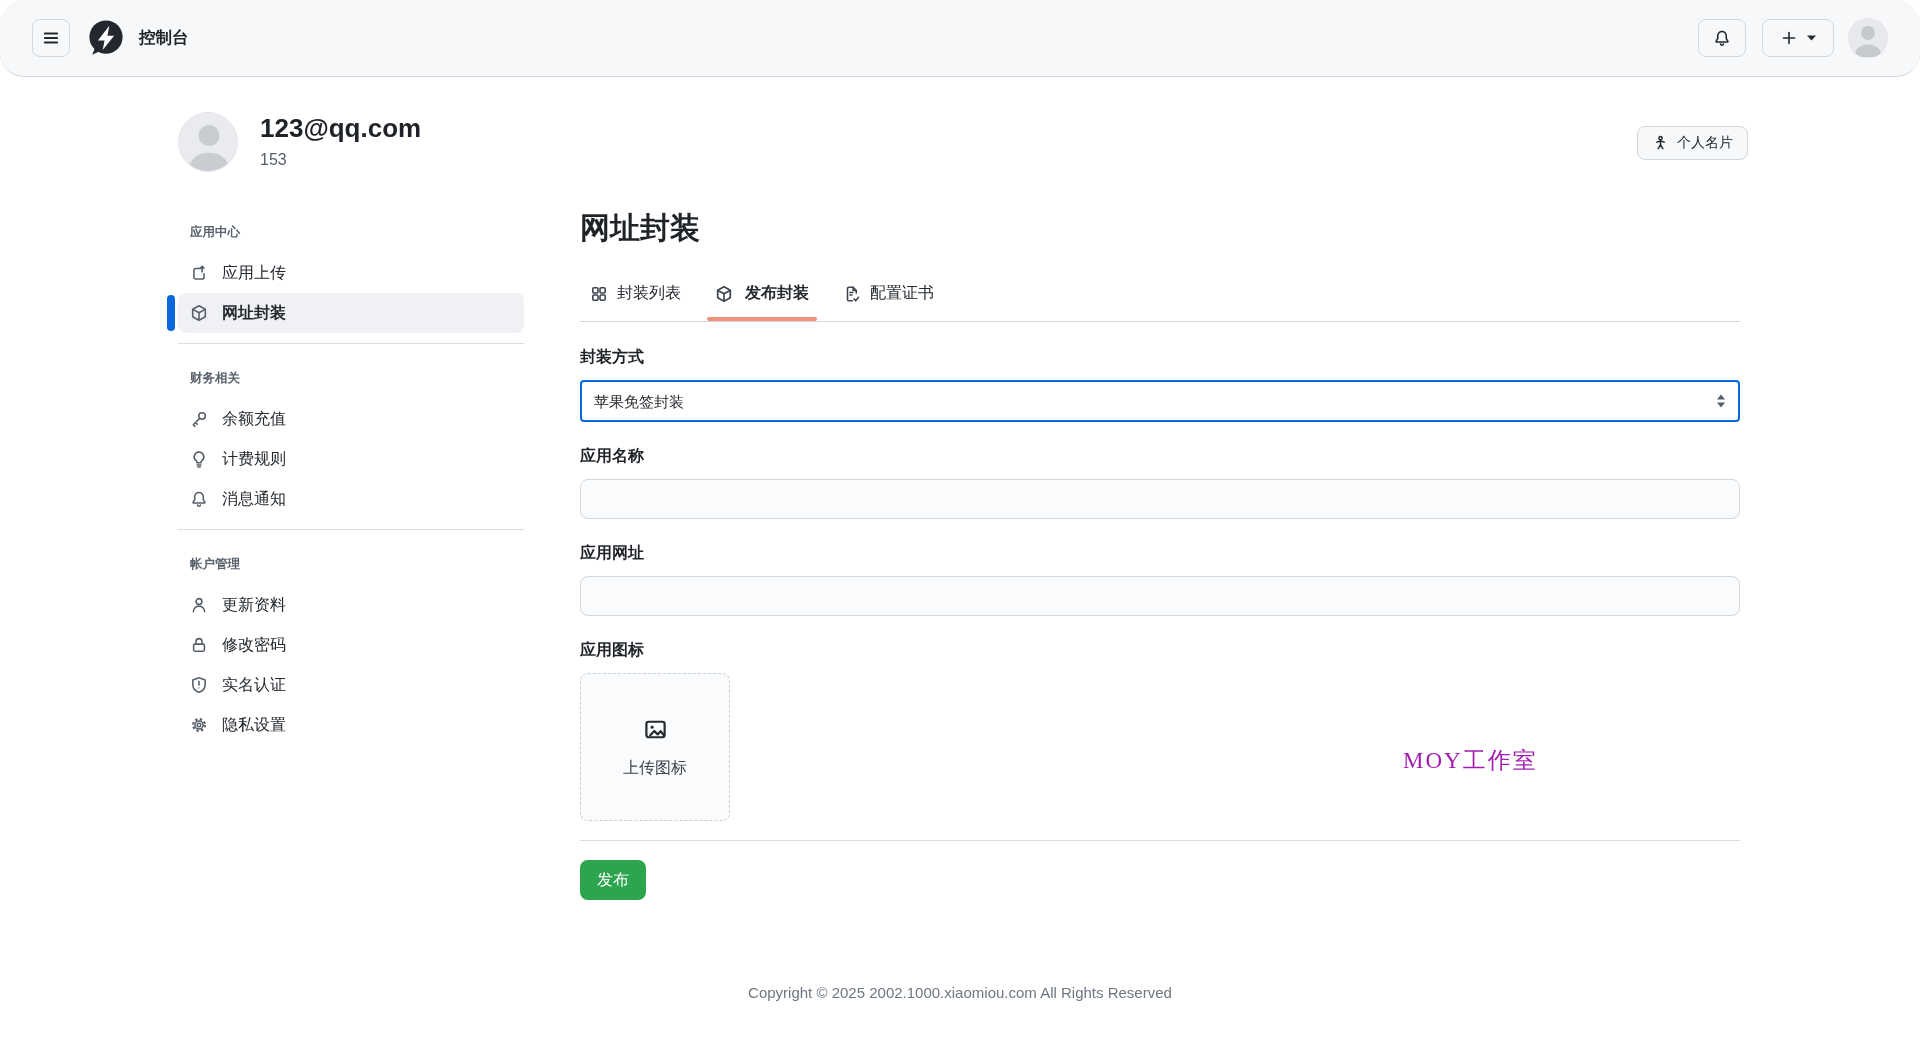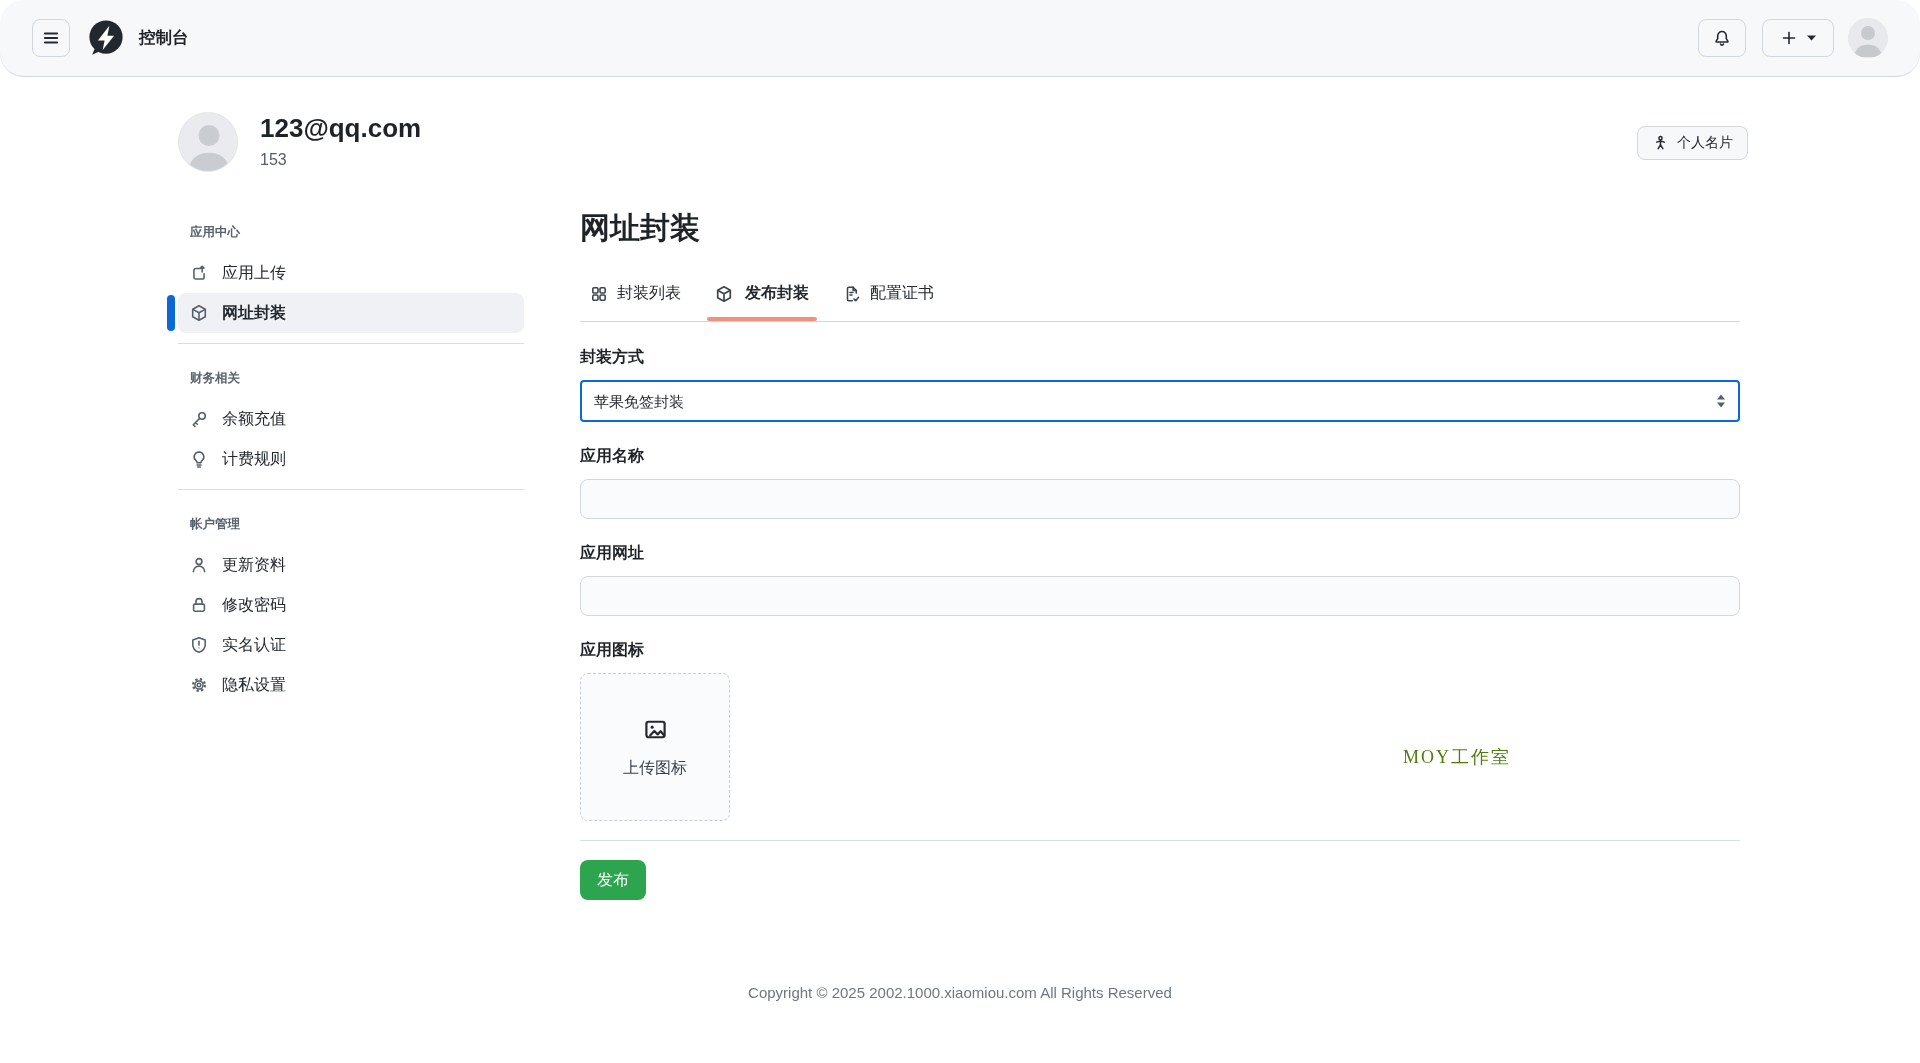--- a/index.html
+++ b/index.html
@@ -83,21 +83,21 @@
     padding:0 12px; font-size:15px; font-family:"Liberation Sans", sans-serif; color:#1f2328; outline:none;
   }
   .upload-box {
     width:150px; height:148px; border:1px dashed #c8cfd6; border-radius:8px; background:#fafbfc;
     display:flex; flex-direction:column; align-items:center; padding-top:42px; gap:15px; cursor:pointer;
   }
   .upload-box .ic { color:#24292f; }
   .upload-text { font-size:16px; color:#3d444d; }
   .watermark {
     position:absolute; left:823px; top:538px; font-family:"Liberation Serif", serif;
-    font-size:18px; color:#4d7c0f; letter-spacing:2px; white-space:nowrap;
+    font-size:23px; color:#a21caf; letter-spacing:2px; white-space:nowrap;
   }
   .hr { height:1px; background:#d8dee4; margin-top:19px; }
   .publish {
     margin-top:19px; height:40px; padding:0 17px; background:#2da44e; color:#fff;
     border:none; border-radius:8px; font-size:16px; font-family:"Liberation Sans", sans-serif; cursor:pointer;
   }
 
   
   .footer { position:absolute; left:0; width:1920px; top:984px; text-align:center;
     font-size:15px; color:#6e7781; }
@@ -196,20 +196,27 @@
       <path d="M8.6 7.4L2.9 13.1M4.9 11.1l1.6 1.6M2.9 13.1l1.5 1.5"></path>
     </svg>
     <span>余额充值</span>
   </div>
   <div class="sitem">
     <svg class="ic" viewBox="0 0 16 16" fill="none" stroke="currentColor" stroke-width="1.4" stroke-linecap="round" stroke-linejoin="round">
       <path d="M8 1.8a4.3 4.3 0 0 1 2.6 7.7c-.5.4-.8 1-.8 1.5v.3H6.2v-.3c0-.5-.3-1.1-.8-1.5A4.3 4.3 0 0 1 8 1.8z"></path>
       <path d="M6.3 13.4h3.4M6.9 15.1h2.2"></path>
     </svg>
     <span>计费规则</span>
+  </div>
+  <div class="sitem">
+    <svg class="ic" viewBox="0 0 16 16" fill="none" stroke="currentColor" stroke-width="1.4" stroke-linejoin="round">
+      <path d="M4.2 6a3.8 3.8 0 1 1 7.6 0v2.5l1.4 2.3v.7H2.8v-.7l1.4-2.3z"></path>
+      <path d="M6.7 13.4a1.35 1.35 0 0 0 2.6 0" stroke-linecap="round"></path>
+    </svg>
+    <span>消息通知</span>
   </div>
 
   <div class="sdivider"></div>
 
   <div class="sec-heading">帐户管理</div>
   <div class="sitem">
     <svg class="ic" viewBox="0 0 16 16" fill="none" stroke="currentColor" stroke-width="1.4" stroke-linecap="round">
       <circle cx="8" cy="4.9" r="2.6"></circle>
       <path d="M3 14a5 5 0 0 1 10 0"></path>
     </svg>

